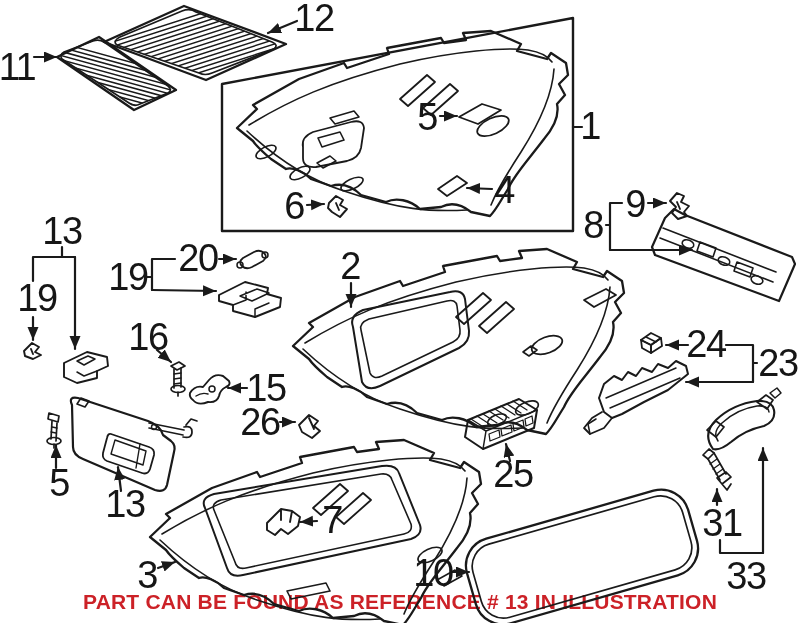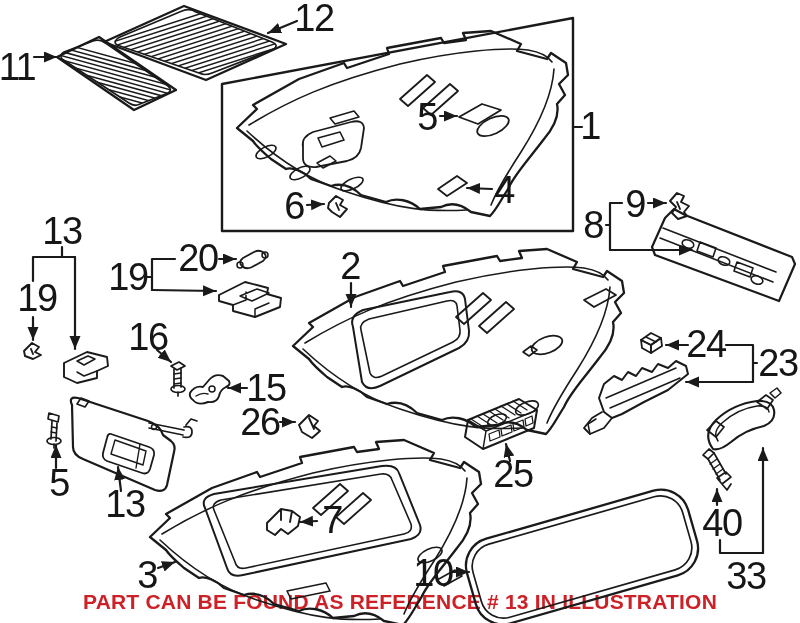--- a/index.html
+++ b/index.html
@@ -272,19 +272,19 @@
   <div class="callout" style="left:314px;top:18px">12</div>
   <div class="callout" style="left:125px;top:504px">13</div>
   <div class="callout" style="left:59px;top:483px">5</div>
   <div class="callout" style="left:266px;top:388px">15</div>
   <div class="callout" style="left:148px;top:337px">16</div>
   <div class="callout" style="left:62px;top:231px">13</div>
   <div class="callout" style="left:37px;top:298px">19</div>
   <div class="callout" style="left:128px;top:277px">19</div>
   <div class="callout" style="left:198px;top:258px">20</div>
   <div class="callout" style="left:746px;top:576px">33</div>
-  <div class="callout" style="left:722px;top:523px">40</div>
+  <div class="callout" style="left:722px;top:523px">31</div>
   <div class="callout" style="left:778px;top:363px">23</div>
   <div class="callout" style="left:706px;top:344px">24</div>
   <div class="callout" style="left:513px;top:474px">25</div>
   <div class="callout" style="left:260px;top:422px">26</div>
 
 </div>
 
 </body></html>

